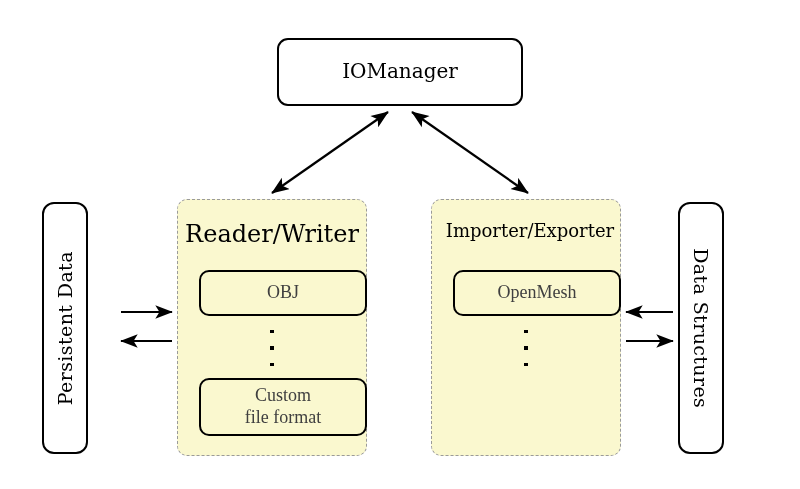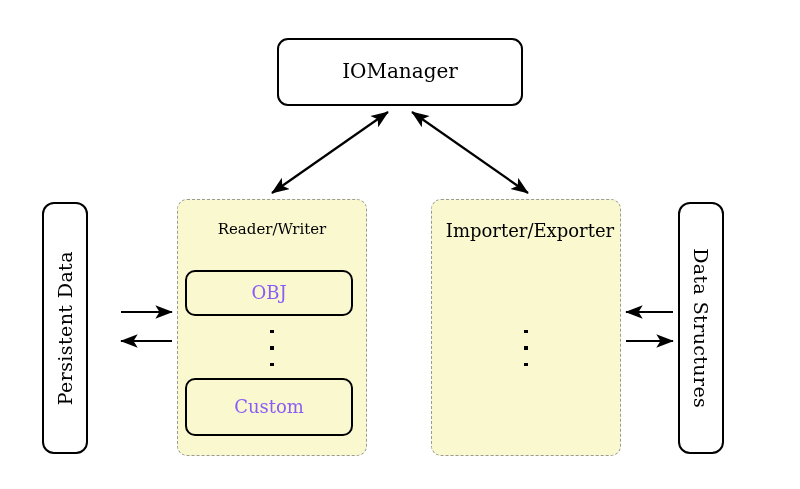--- a/index.html
+++ b/index.html
@@ -71,42 +71,43 @@
   }
   #group-reader-writer     { left: 177px; top: 199px; width: 190px; height: 257px; }
   #group-importer-exporter { left: 431px; top: 199px; width: 190px; height: 257px; }
 
   .group-title {
     position: absolute;
     left: 0;
     right: 0;
     top: 20px;
     text-align: center;
-    font-size: 15px;
+    font-size: 24px;
     color: #000000;
     white-space: nowrap;
   }
   #group-importer-exporter .group-title { font-size: 18px; margin-left: 8px; }
 
   
   .item {
     position: absolute;
     box-sizing: border-box;
     border: 2.6px solid #000000;
     border-radius: 10px;
     background: #faf8cf;
     display: flex;
     align-items: center;
     justify-content: center;
     text-align: center;
     font-size: 18px;
-    color: #8b5cf6;
+    color: #404040;
     line-height: 1.22;
-    left: 7px;
+    left: 21px;
     width: 168px;
+    font-family: Liberation Serif, serif;
   }
   .item-top    { top: 70px;  height: 46px; }
   .item-bottom { top: 178px; height: 58px; justify-content: center; }
 
   
   .vdots {
     position: absolute;
     left: 0;
     right: 0;
     top: 126px;
@@ -184,27 +185,31 @@
 
     <div class="vdots">
       <i></i>
         <i></i>
         <i></i>
     </div>
 
     <div class="item item-bottom">
       <span>
         <span>Custom</span><br>
+        <span>file format</span>
       </span>
     </div>
   </div>
 
   <div class="group" id="group-importer-exporter">
     <div class="group-title">Importer/Exporter</div>
 
+    <div class="item item-top">
+      <span>OpenMesh</span>
+    </div>
 
     <div class="vdots">
       <i></i>
         <i></i>
         <i></i>
     </div>
 
   </div>
 
 </div>

